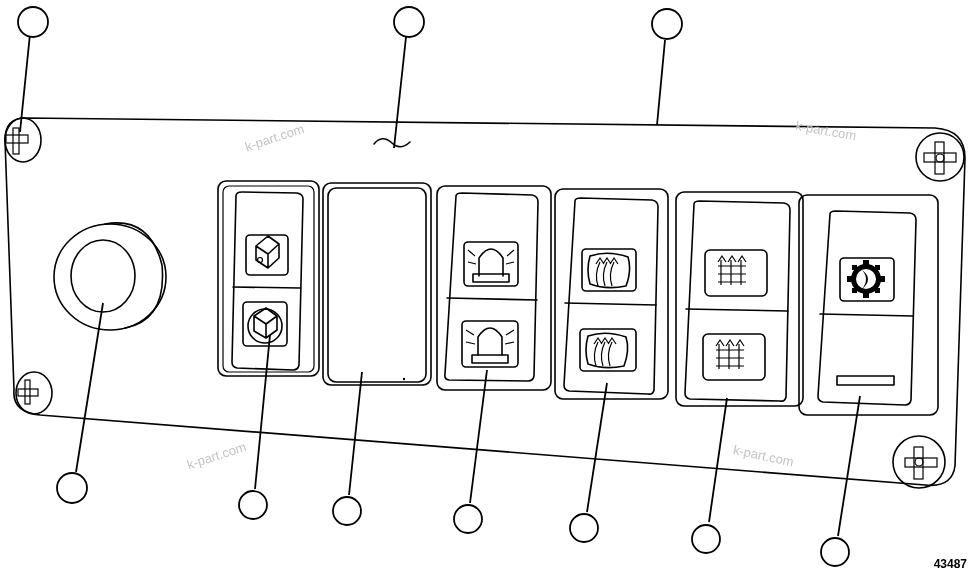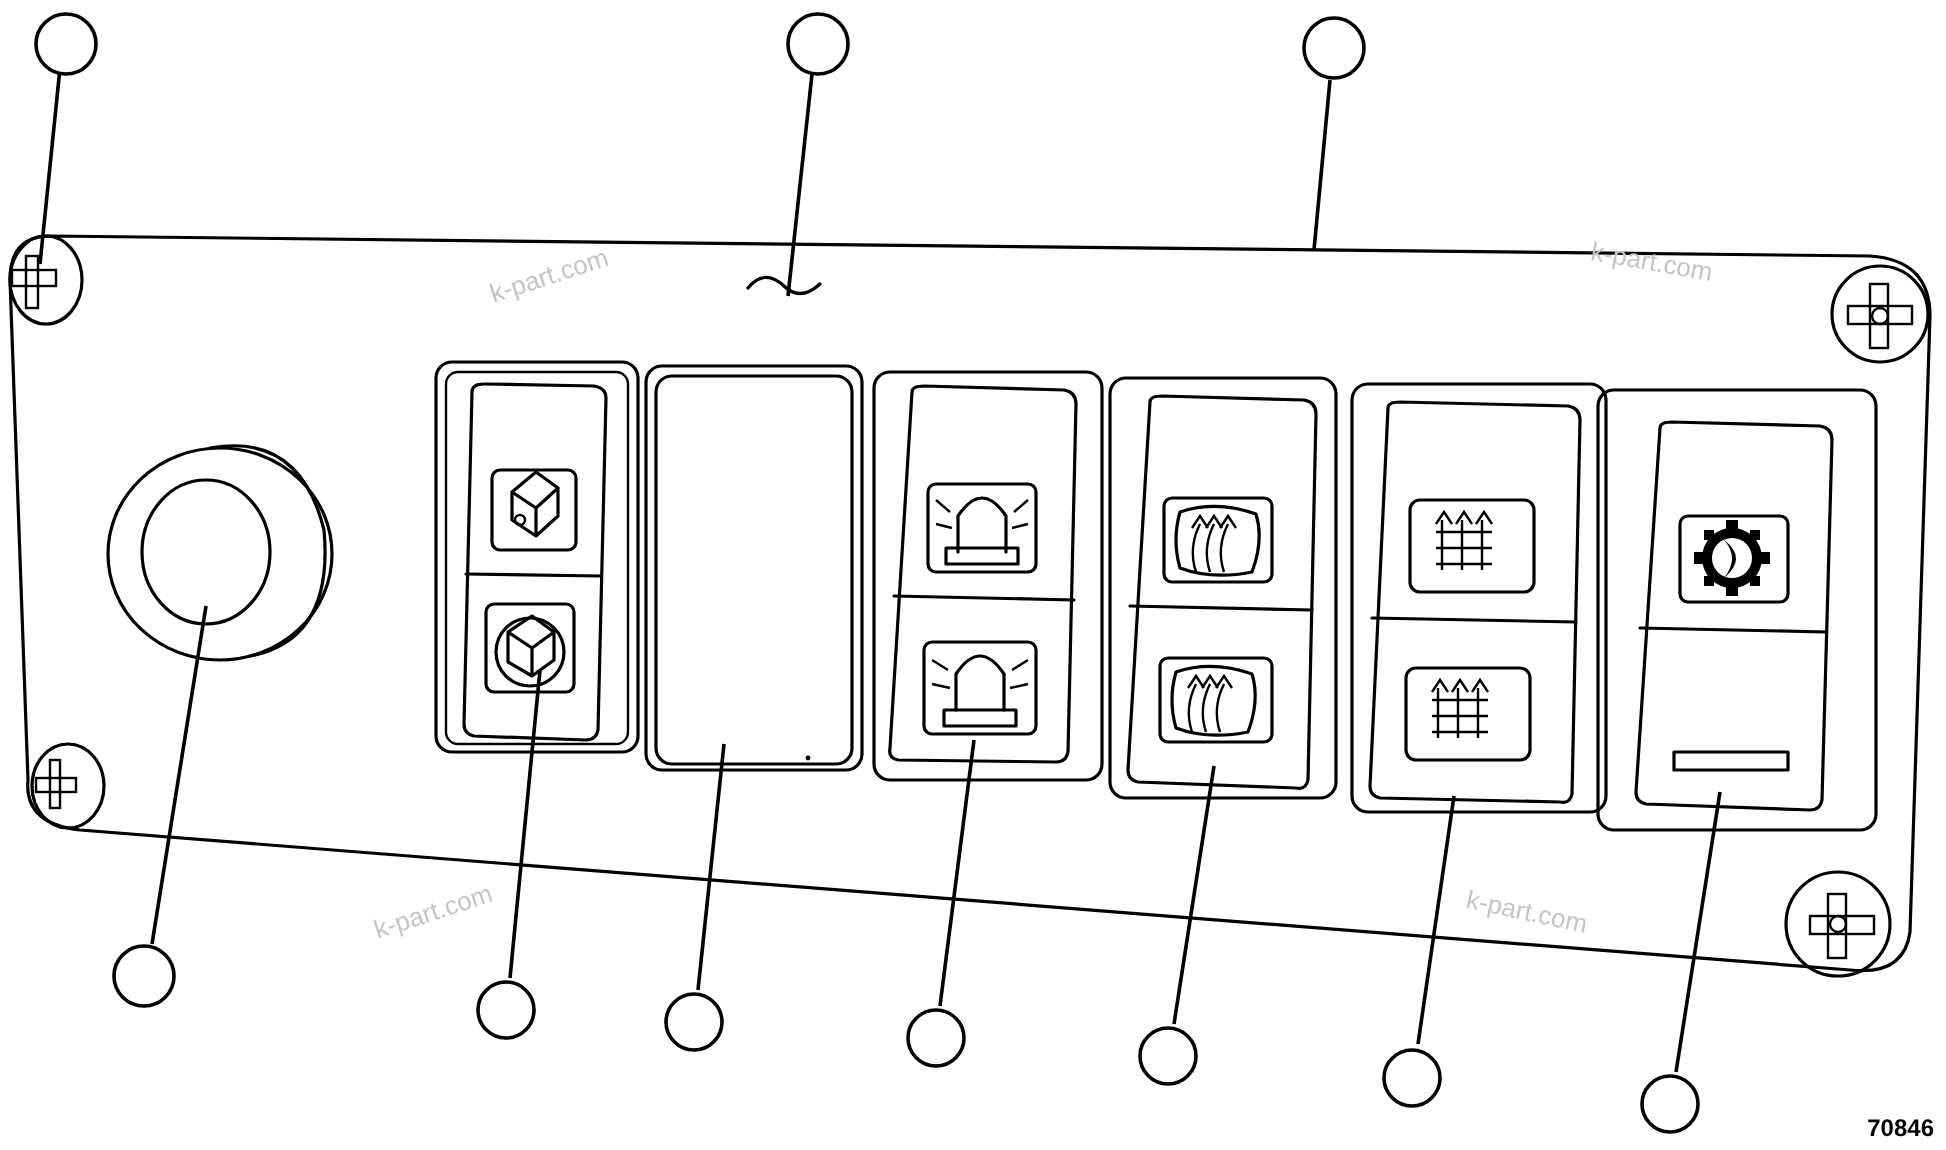--- a/index.html
+++ b/index.html
@@ -157,13 +157,13 @@
     <circle class="callout" cx="706" cy="539" r="14"></circle>
     <circle class="callout" cx="835" cy="552" r="14"></circle>
   </g>
 </svg>
 
 <div class="wm" style="left:243px;top:140px;transform:rotate(-18deg);">k-part.com</div>
 <div class="wm" style="left:797px;top:118px;transform:rotate(10deg);">k-part.com</div>
 <div class="wm" style="left:185px;top:458px;transform:rotate(-18deg);">k-part.com</div>
 <div class="wm" style="left:735px;top:442px;transform:rotate(12deg);">k-part.com</div>
 
-<div class="fig">70846</div>
+<div class="fig">43487</div>
 
 </body></html>

